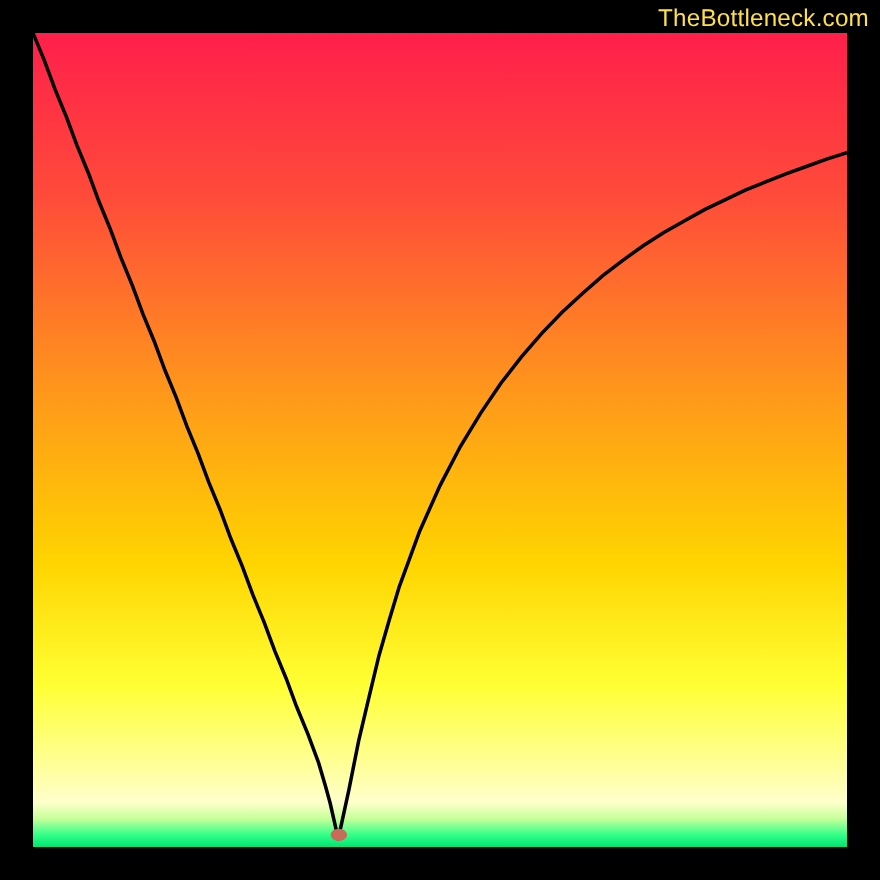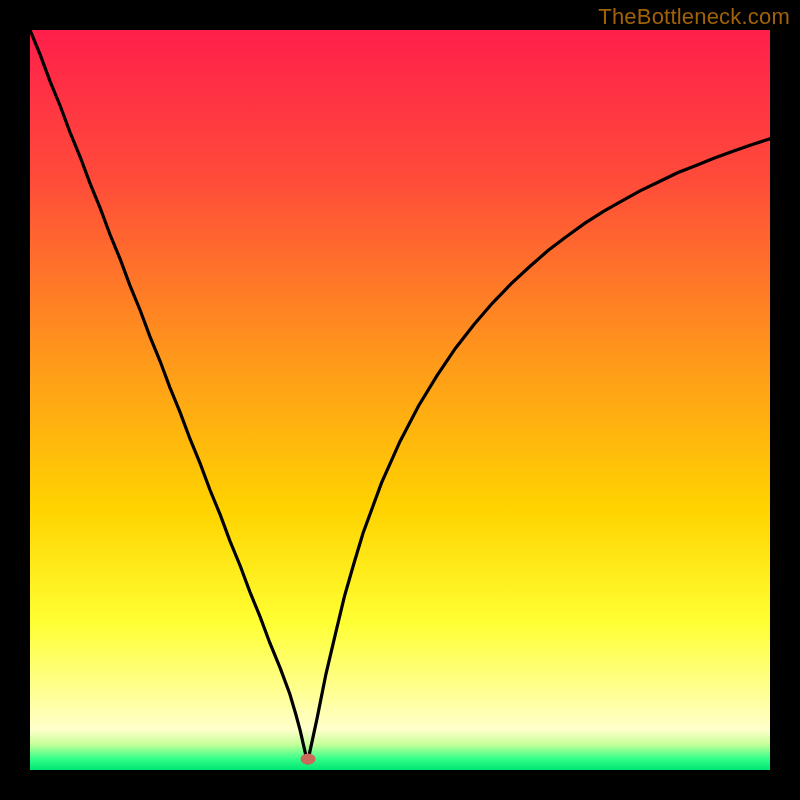--- a/index.html
+++ b/index.html
@@ -34,21 +34,21 @@
   .curve-svg {
     position: absolute;
     inset: 0;
     width: 100%;
     height: 100%;
   }
   .watermark {
     position: absolute;
     top: 4px;
     right: 10px;
-    color: #a16207;
+    color: #fde047;
     font-size: 22px;
     letter-spacing: 0.2px;
   }
   .dot {
     position: absolute;
     width: 15px;
     height: 11px;
     border-radius: 50%;
     transform: translate(-50%, -50%);
   }

